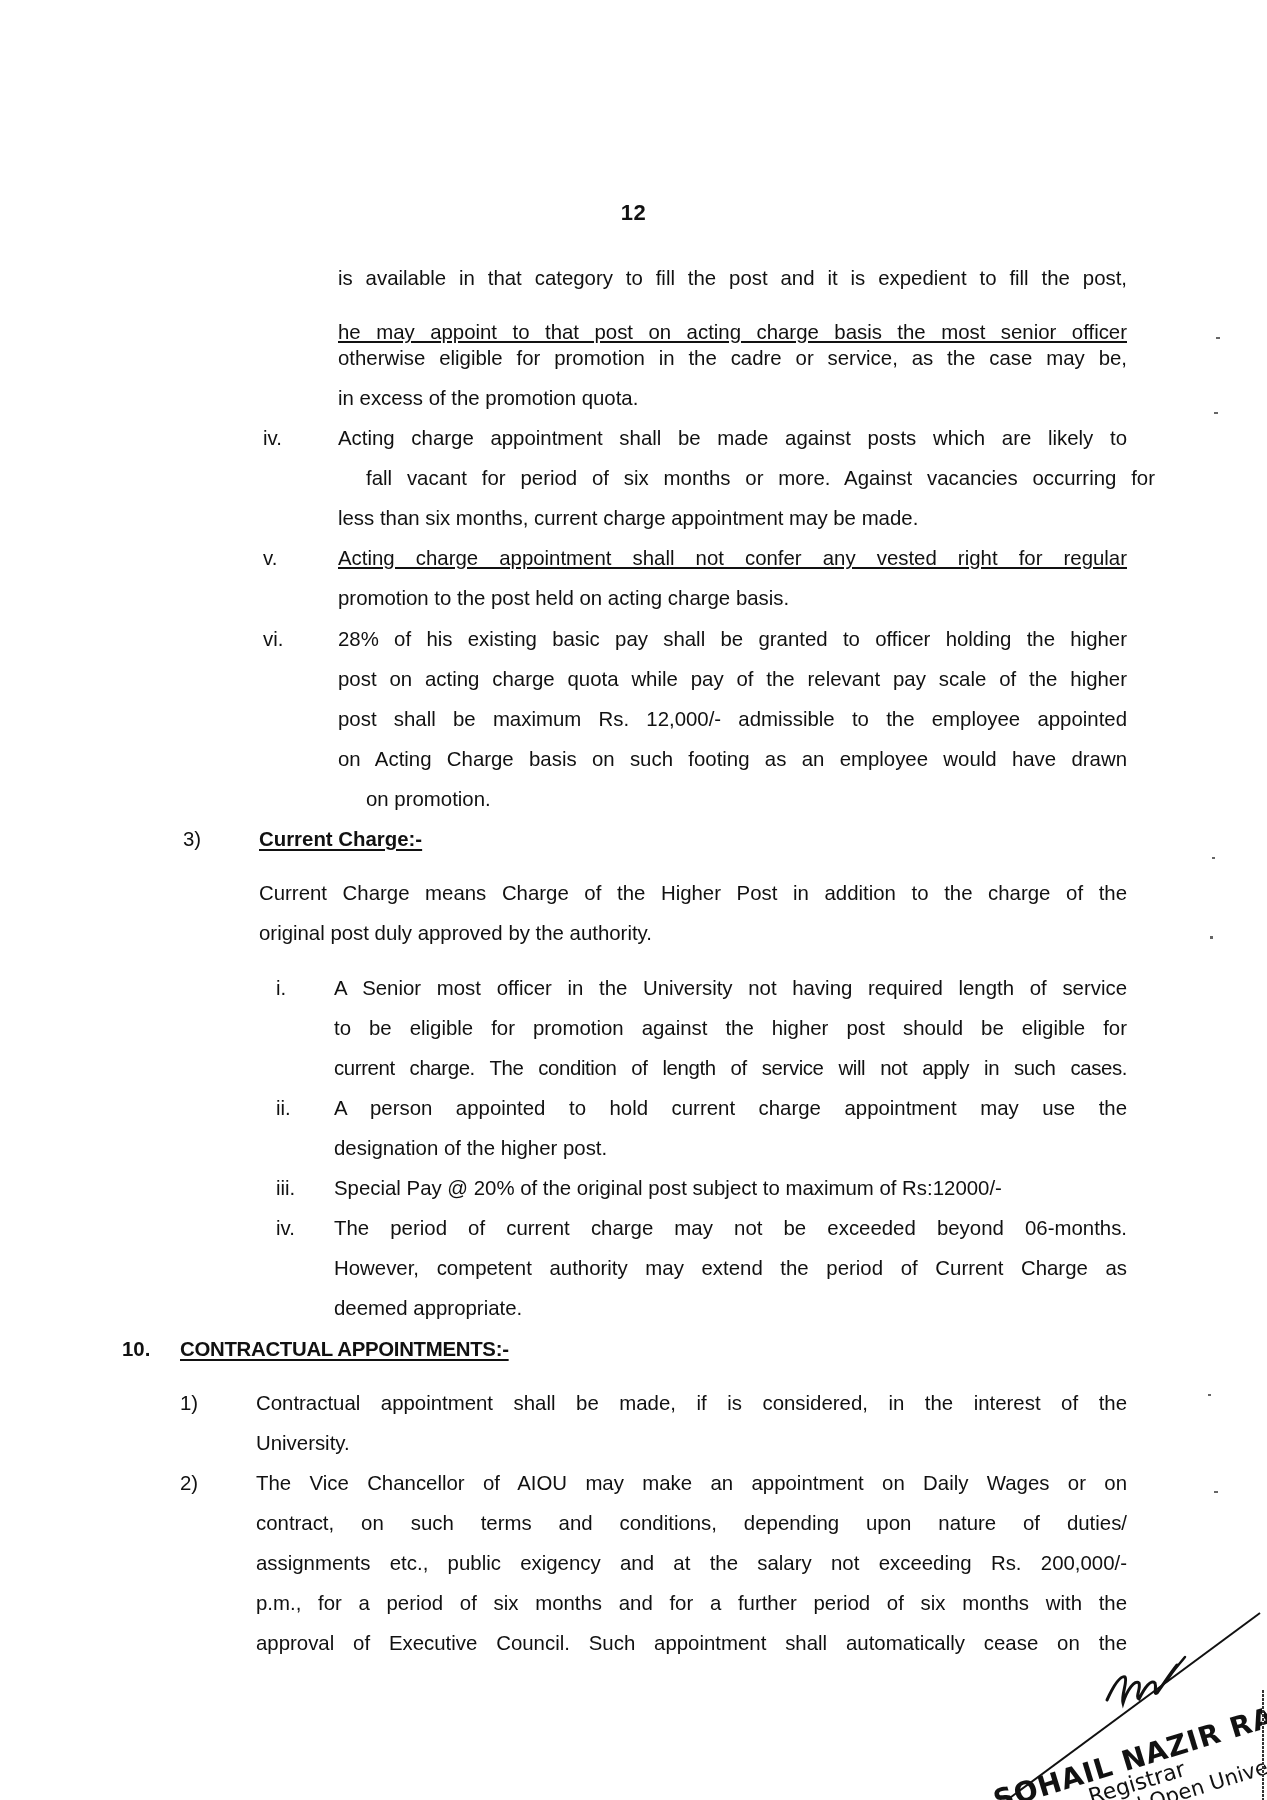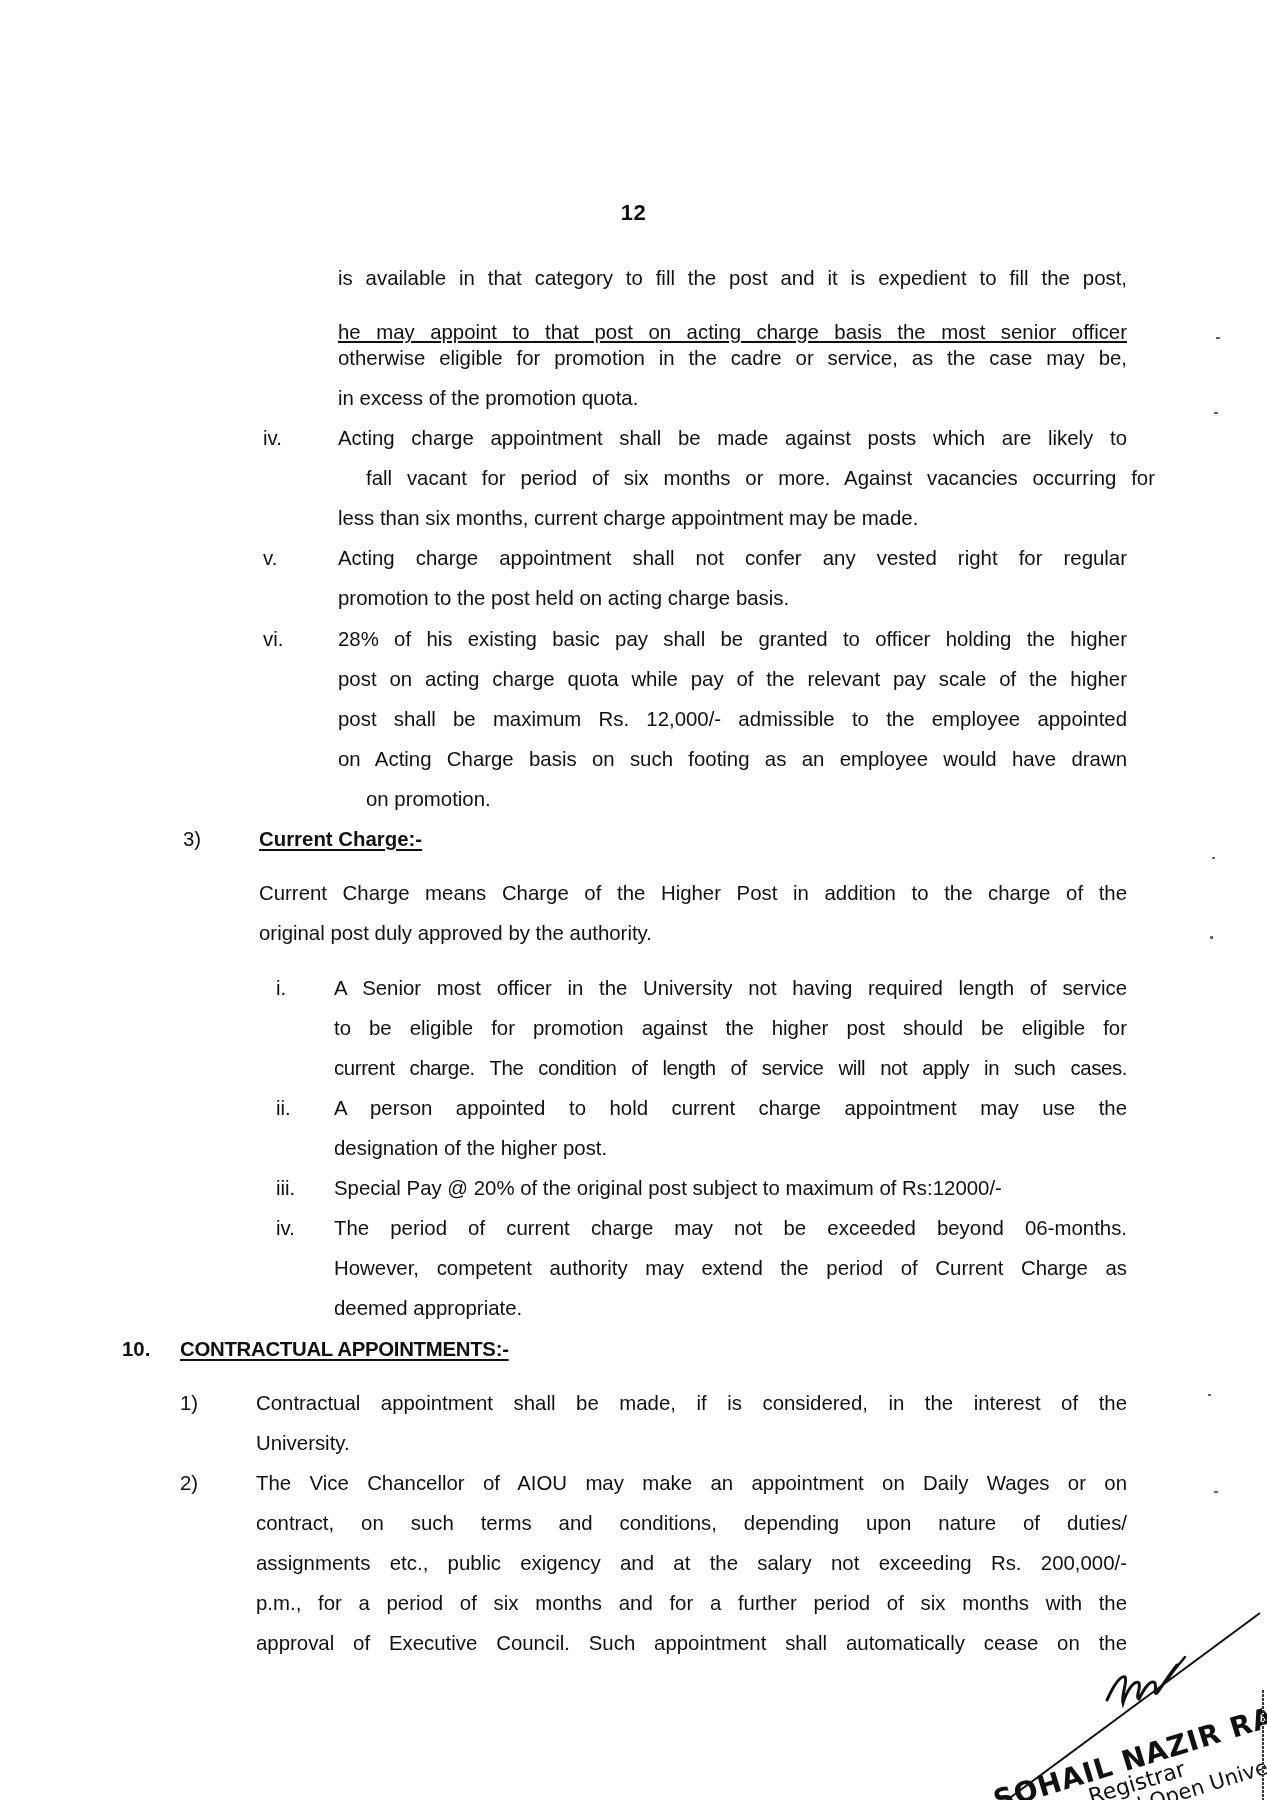--- a/index.html
+++ b/index.html
@@ -40,21 +40,21 @@
 
   <div>
     <div class="marker" style="left:263px; top:418px;">iv.</div>
     <div class="line just" style="left:338px; top:418px; width:789px;">Acting charge appointment shall be made against posts which are likely to</div>
     <div class="line just" style="left:338px; top:458px; width:789px;margin-left:28px;">fall vacant for period of six months or more. Against vacancies occurring for</div>
     <div class="line" style="left:338px; top:498px;">less than six months, current charge appointment may be made.</div>
   </div>
 
   <div>
     <div class="marker" style="left:263px; top:538px;">v.</div>
-    <div class="line just" style="left:338px; top:538px; width:789px;">Acting charge appointment shall not confer any vested right for regular</div>
+    <div class="line just" style="left:338px; top:538px; width:789px;text-decoration:underline;">Acting charge appointment shall not confer any vested right for regular</div>
     <div class="line" style="left:338px; top:578px;">promotion to the post held on acting charge basis.</div>
   </div>
 
   <div>
     <div class="marker" style="left:263px; top:619px;">vi.</div>
     <div class="line just" style="left:338px; top:619px; width:789px;">28% of his existing basic pay shall be granted to officer holding the higher</div>
     <div class="line just" style="left:338px; top:659px; width:789px;">post on acting charge quota while pay of the relevant pay scale of the higher</div>
     <div class="line just" style="left:338px; top:699px; width:789px;">post shall be maximum Rs. 12,000/- admissible to the employee appointed</div>
     <div class="line just" style="left:338px; top:739px; width:789px;">on Acting Charge basis on such footing as an employee would have drawn</div>
     <div class="line" style="left:338px; top:779px;margin-left:28px;">on promotion.</div>

